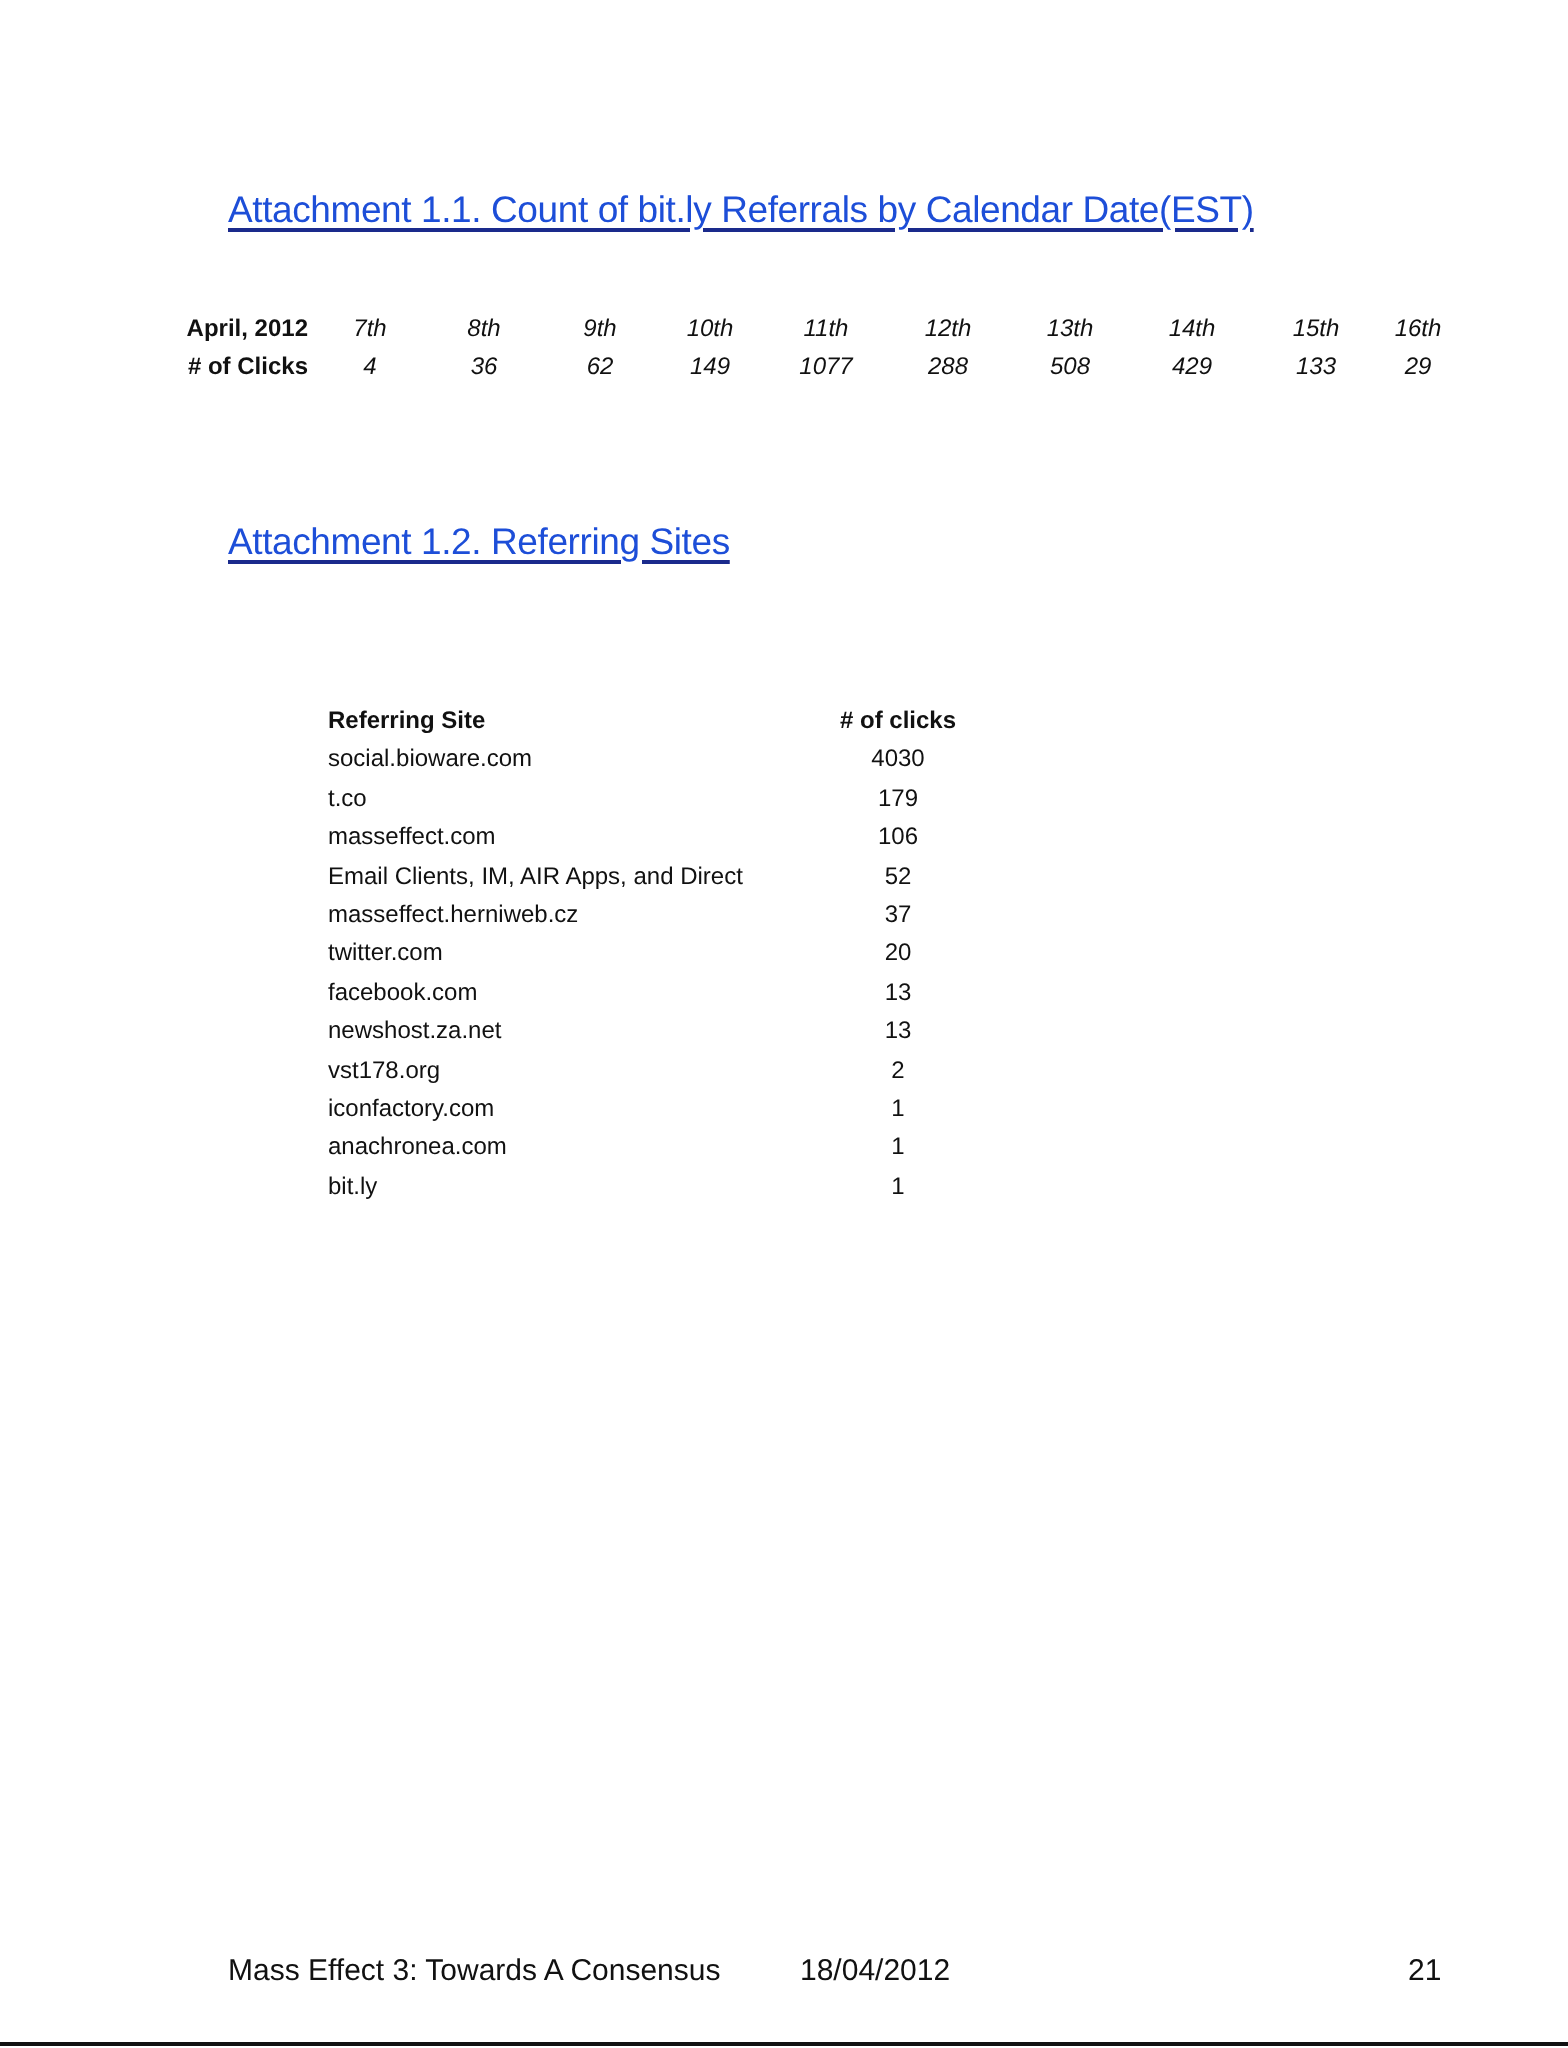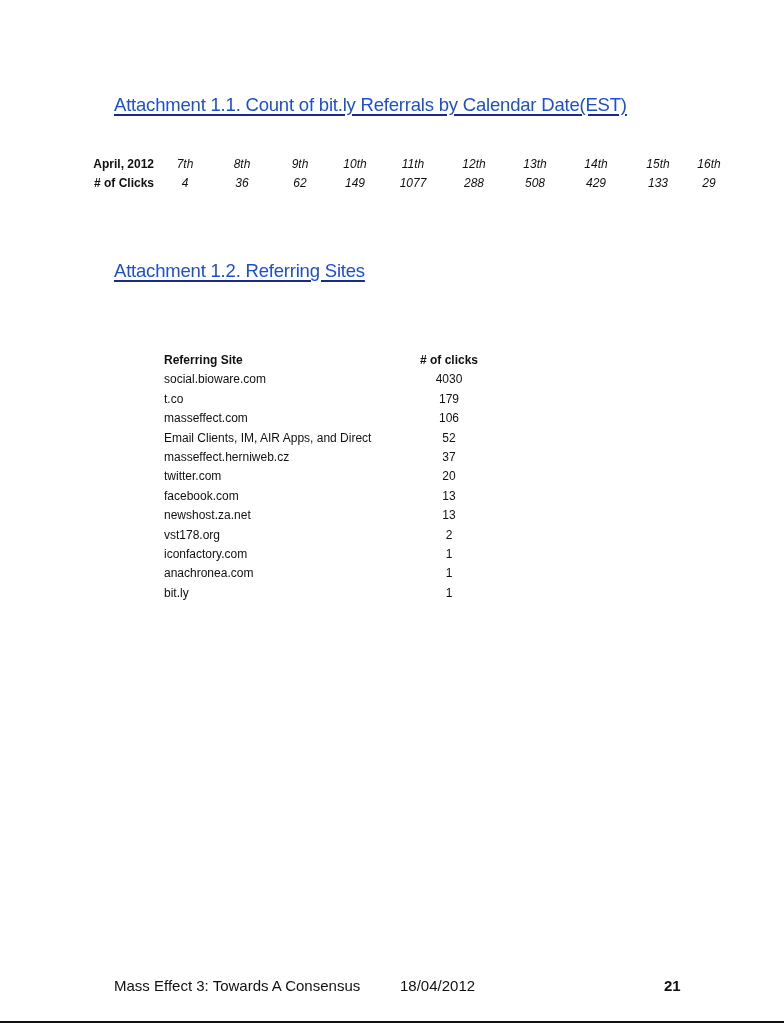--- a/index.html
+++ b/index.html
@@ -95,21 +95,21 @@
     
     .footer {
       position: absolute;
       top: 961px;
       font-size: 15px;
       white-space: nowrap;
       margin-top: 16px;
     }
     #footer-title { left: 114px; }
     #footer-date { left: 400px; }
-    #footer-page { left: 664px; font-weight: bold; }
+    #footer-page { left: 704px; }
 
     .bottom-rule {
       position: absolute;
       left: 0;
       right: 0;
       top: 1021px;
       height: 2px;
       background: #111111;
     }
   </style>

